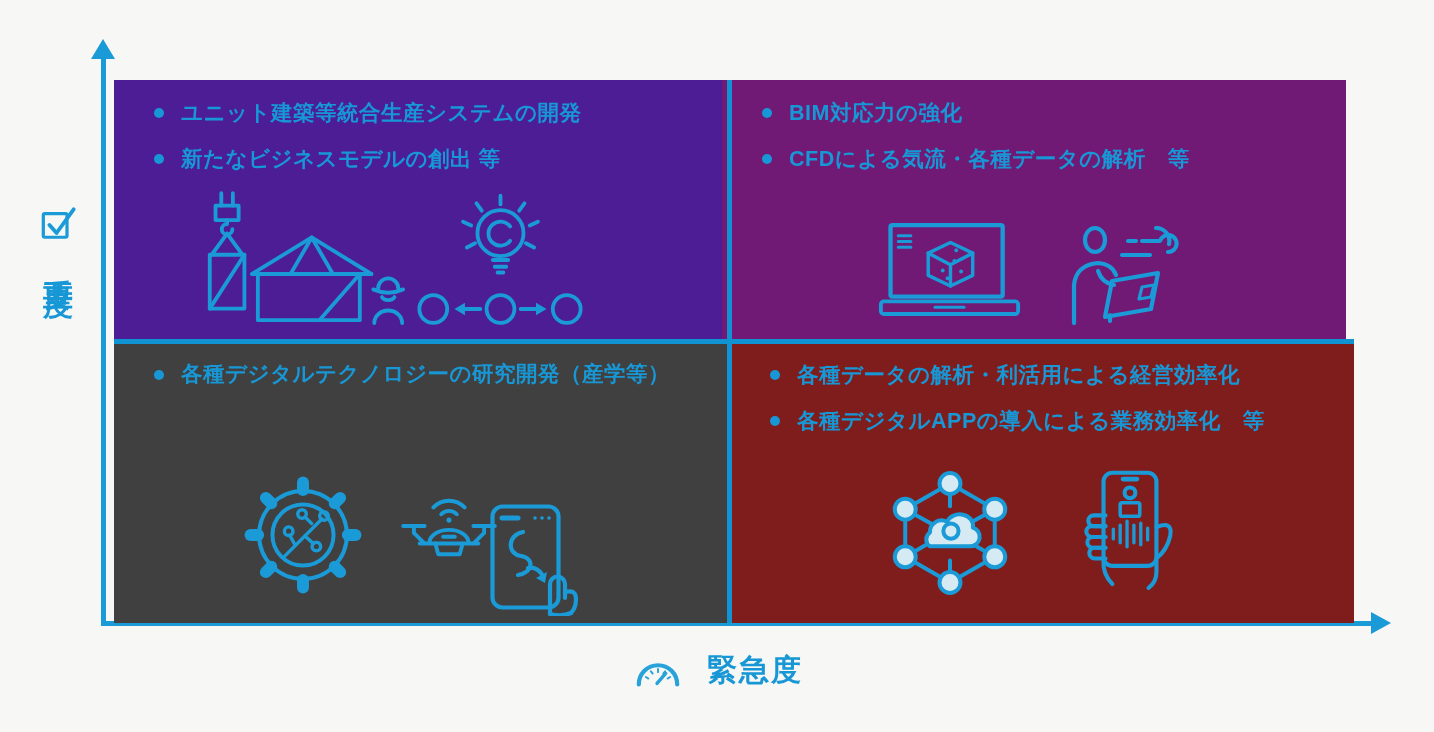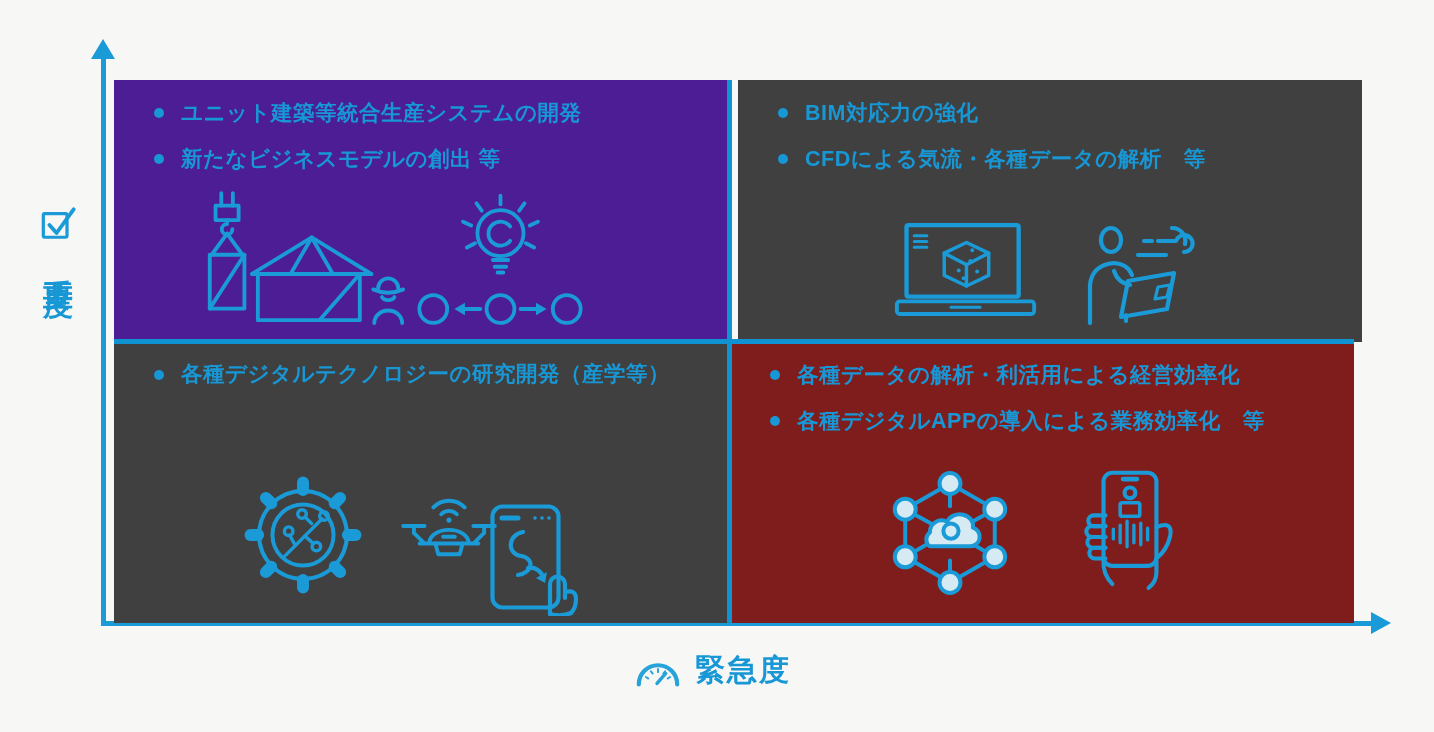--- a/index.html
+++ b/index.html
@@ -28,27 +28,27 @@
     border-left:20px solid var(--blue);}
 
   
   .y-label{position:absolute;left:40px;top:205px;display:flex;flex-direction:column;align-items:center;}
   .y-label svg{display:block;margin-bottom:12px;}
   .y-label-text{
     writing-mode:vertical-rl;text-orientation:upright;
     color:var(--text);font-weight:700;font-size:30px;letter-spacing:4px;line-height:1;
   }
   .x-label{position:absolute;left:634px;top:650px;display:flex;align-items:center;gap:13px;}
-  .x-label-text{color:var(--text);font-weight:700;font-size:30px;letter-spacing:2px;}
+  .x-label-text{color:var(--text);font-weight:700;font-size:30px;letter-spacing:2px;margin-left:12px;}
 
   
   .matrix{position:absolute;left:114px;top:80px;width:1240px;height:543px;}
   .quad{position:absolute;}
   .q-tl{left:0;top:0;width:616px;height:262px;background:#4c1d95;}
-  .q-tr{left:624px;top:0;width:624px;height:262px;background:#404040;}
+  .q-tr{left:608px;top:0;width:624px;height:262px;background:#701a75;}
   .q-bl{left:0;top:262px;width:616px;height:281px;background:#404040;font-family:Liberation Mono, monospace;}
   .q-br{left:616px;top:262px;width:624px;height:281px;background:#7f1d1d;}
   .divider-v{position:absolute;left:613px;top:0;width:5px;height:543px;background:var(--divider);}
   .divider-h{position:absolute;left:0;top:259px;width:1240px;height:5px;background:var(--divider);}
 
   
   .q-items{padding:21px 0 0 40px;}
   .item{display:flex;align-items:flex-start;margin-bottom:21px;
     font-size:21.5px;font-weight:700;color:var(--text);letter-spacing:0.5px;line-height:1.15;}
   .dot{width:10px;height:10px;border-radius:50%;background:var(--text);margin:7px 17px 0 0;flex:none;}

